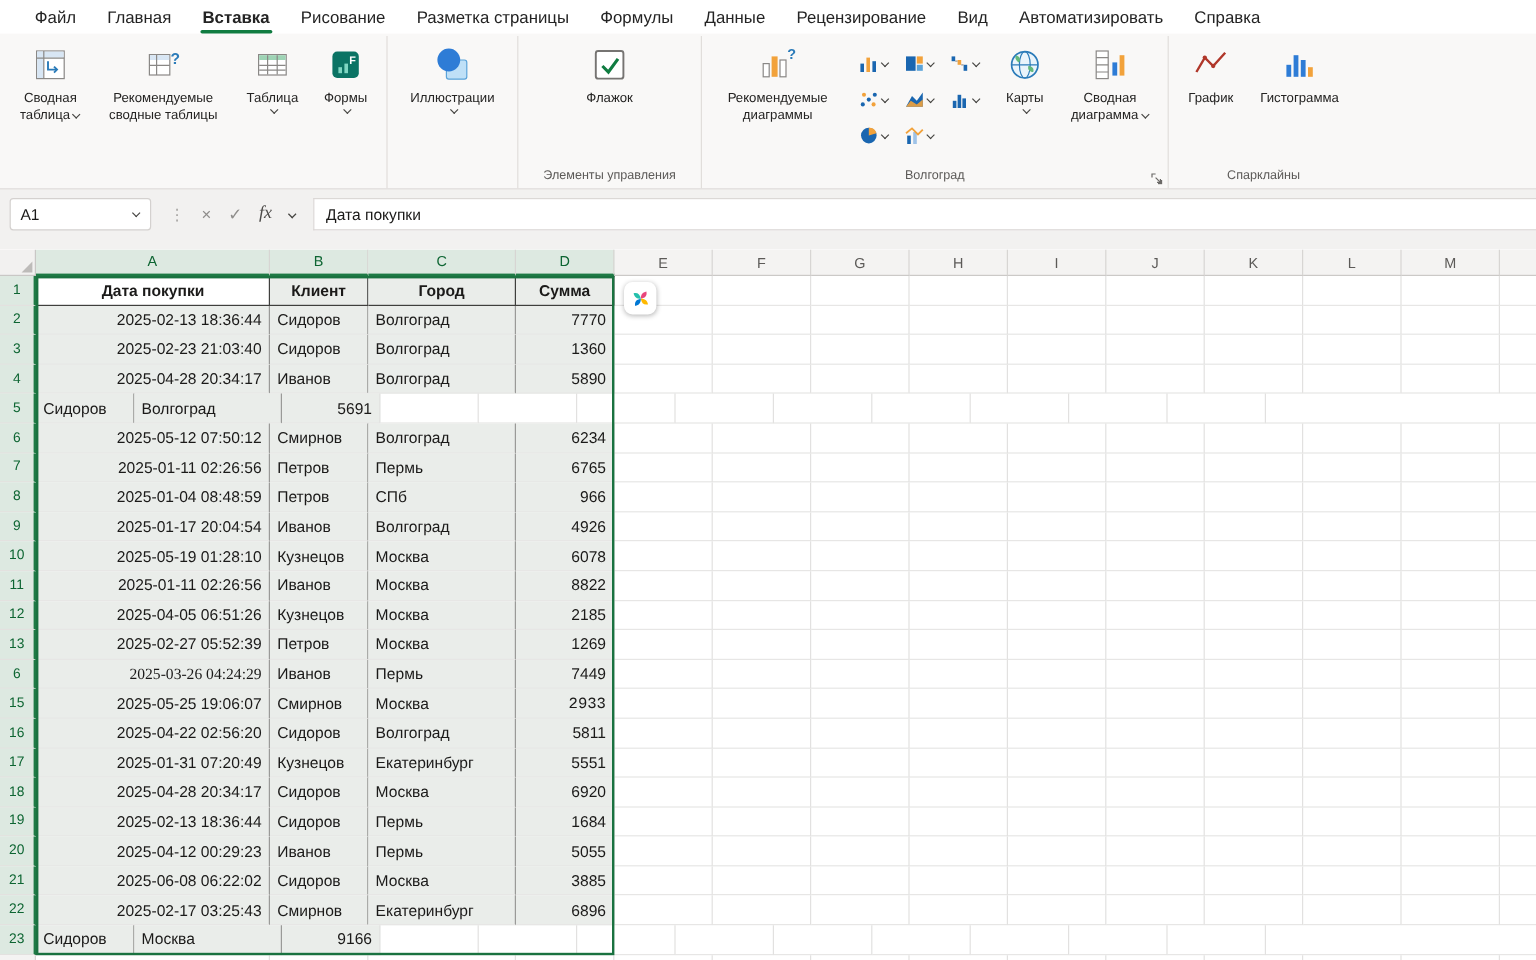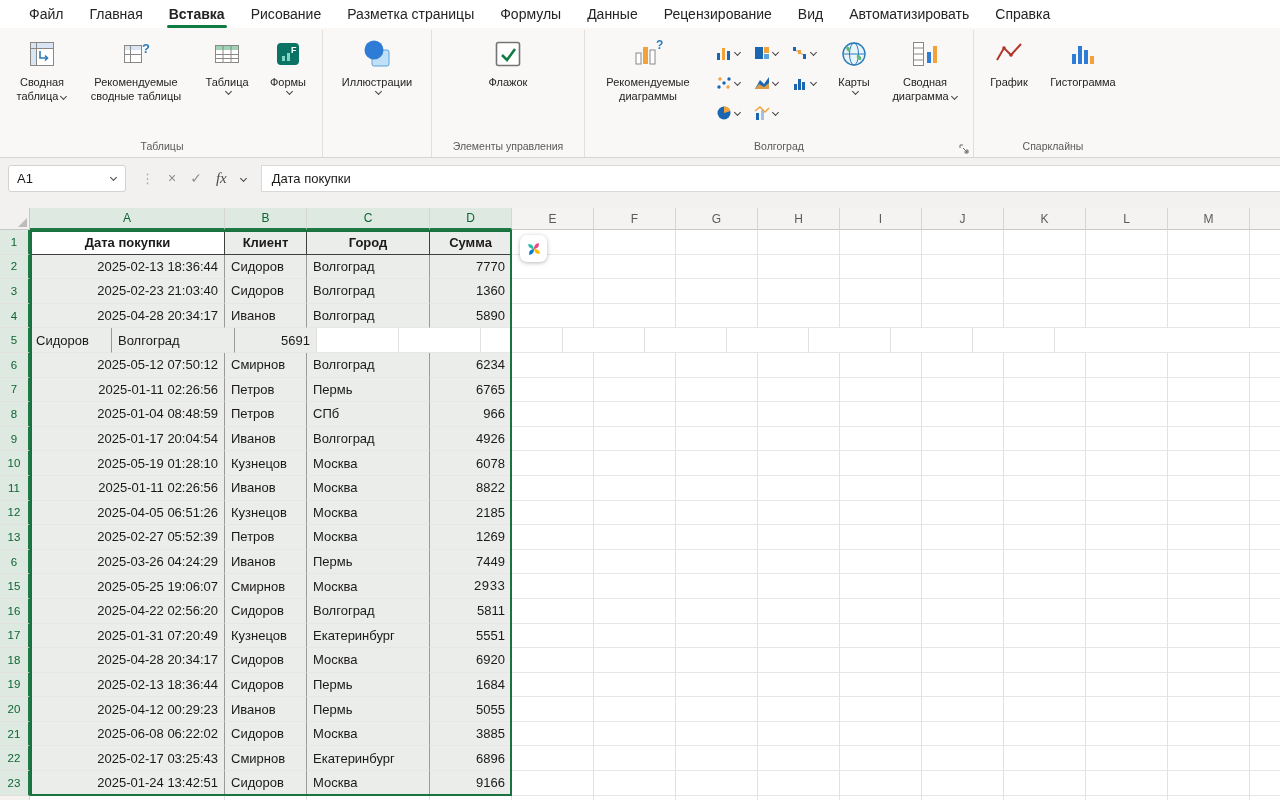--- a/index.html
+++ b/index.html
@@ -121,21 +121,20 @@
               <rect x="2" y="2" width="22" height="22" rx="4" fill="#0b7364"></rect>
               <rect x="7" y="15" width="3" height="5" fill="#7fd6c2"></rect>
               <rect x="12" y="12" width="3" height="8" fill="#7fd6c2"></rect>
               <text x="16" y="12" font-size="9" fill="#fff" font-weight="bold">F</text>
             </svg>
         </span>
         <span class="rtext">Формы</span>
         <span class="chev"></span>
       </div>
     </div>
-    <div class="rgroup-label">Таблицы</div>
   </div>
 
   <div class="rgroup">
     <div class="rgroup-body">
       <div class="rbtn" style="width:96px">
         <span class="ricon">
           <svg width="34" height="32" viewBox="0 0 34 32">
               <rect x="12" y="12" width="17" height="16" rx="2" fill="#bfe0f7" stroke="#5ba3d9"></rect>
               <circle cx="14" cy="12" r="9.5" fill="#2e7cd6"></circle>
             </svg>
@@ -574,21 +573,21 @@
         <div class="cell" style="width: 82px;"></div>
         <div class="cell" style="width: 82px;"></div>
         <div class="cell" style="width: 82px;"></div>
         <div class="cell" style="width: 82px;"></div>
         <div class="cell" style="width: 82px;"></div>
         <div class="cell" style="width: 82px;"></div>
         <div class="cell" style="flex: 1 1 0%; border-right: none;"></div>
       </div>
       <div class="row">
         <div class="rowh sel">6</div>
-        <div class="cell insel al-r tsep" style="width: 195px;">2025-03-26 04:24:29</div>
+        <div class="cell insel al-r tsep" style="width: 195px; font-family: Liberation Serif, serif;">2025-03-26 04:24:29</div>
         <div class="cell insel al-l tsep" style="width: 82px;">Иванов</div>
         <div class="cell insel al-l tsep" style="width: 123px;">Пермь</div>
         <div class="cell insel al-r" style="width: 82px;">7449</div>
         <div class="cell" style="width: 82px;"></div>
         <div class="cell" style="width: 82px;"></div>
         <div class="cell" style="width: 82px;"></div>
         <div class="cell" style="width: 82px;"></div>
         <div class="cell" style="width: 82px;"></div>
         <div class="cell" style="width: 82px;"></div>
         <div class="cell" style="width: 82px;"></div>
@@ -727,21 +726,20 @@
         <div class="cell" style="width: 82px;"></div>
         <div class="cell" style="width: 82px;"></div>
         <div class="cell" style="width: 82px;"></div>
         <div class="cell" style="width: 82px;"></div>
         <div class="cell" style="width: 82px;"></div>
         <div class="cell" style="width: 82px;"></div>
         <div class="cell" style="flex: 1 1 0%; border-right: none;"></div>
       </div>
       <div class="row">
         <div class="rowh sel">23</div>
-        <div class="cell insel al-r tsep" style="width: 195px;">2025-01-24 13:42:51</div>
         <div class="cell insel al-l tsep" style="width: 82px;">Сидоров</div>
         <div class="cell insel al-l tsep" style="width: 123px;">Москва</div>
         <div class="cell insel al-r" style="width: 82px;">9166</div>
         <div class="cell" style="width: 82px;"></div>
         <div class="cell" style="width: 82px;"></div>
         <div class="cell" style="width: 82px;"></div>
         <div class="cell" style="width: 82px;"></div>
         <div class="cell" style="width: 82px;"></div>
         <div class="cell" style="width: 82px;"></div>
         <div class="cell" style="width: 82px;"></div>

